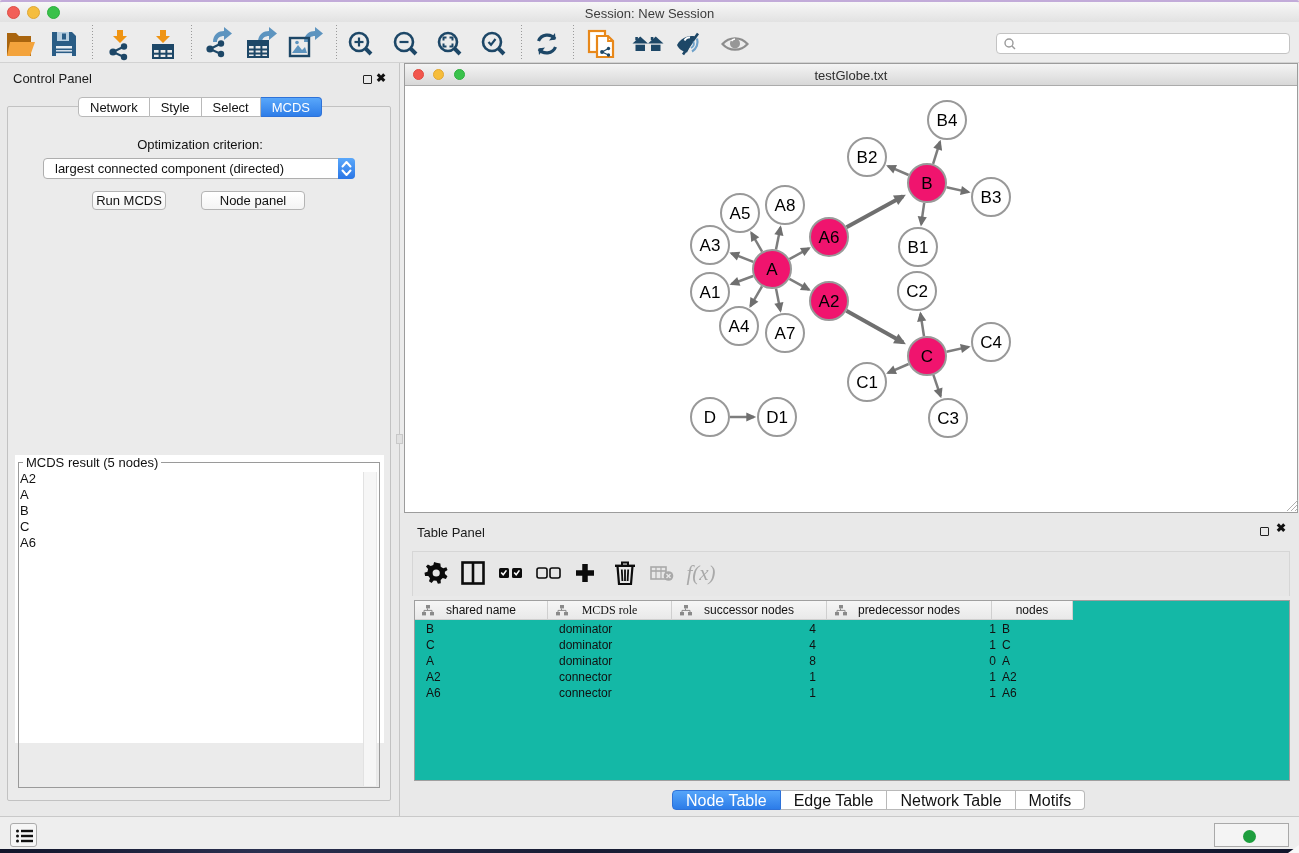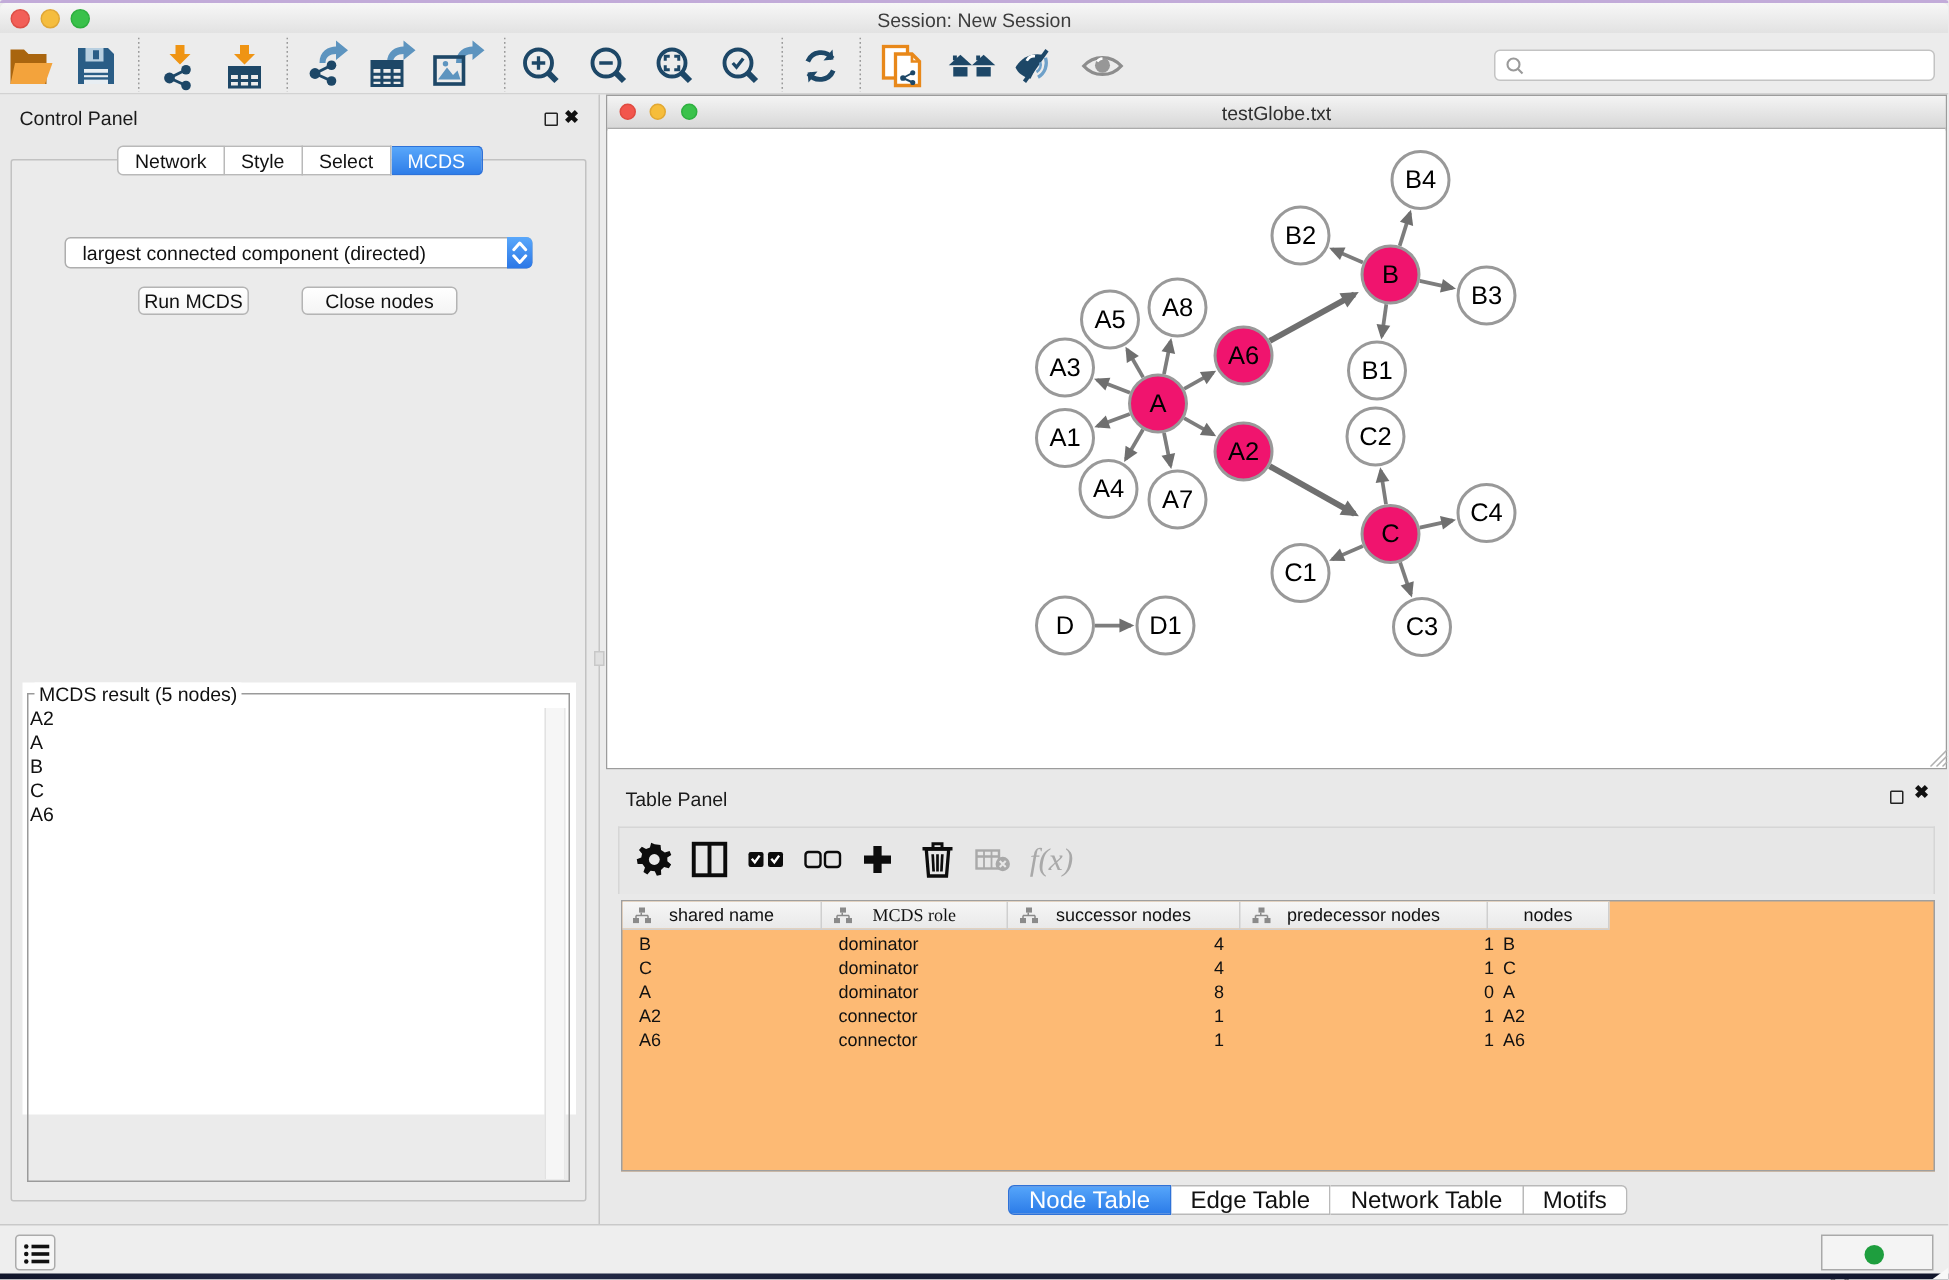--- a/index.html
+++ b/index.html
@@ -51,21 +51,21 @@
 #gwin { left:404px; top:63px; width:894px; height:450px; background:#fff; border:1px solid #9c9c9c; }
 #gtitle { left:0; top:0; width:892px; height:22px; background:linear-gradient(#f4f4f4,#d8d8d8); border-bottom:1px solid #ababab; }
 #gtitle .tl { position:absolute; width:11px; height:11px; border-radius:50%; top:5px; }
 #gttl { left:0; top:4px; width:892px; text-align:center; font-size:13px; color:#2e2e2e; }
 #gcanvas { left:0; top:23px; width:892px; height:425px; background:#fff; }
 
 
 #tablepanel { left:400px; top:513px; width:899px; height:303px; background:#e9e9e9; }
 #tp-title { left:17px; top:12px; font-size:13px; color:#1a1a1a; }
 #tp-toolbar { left:12px; top:38px; width:878px; height:45px; background:#e7e7e7; border:1px solid #d6d6d6; border-bottom:none; }
-#tbl { left:14px; top:87px; width:876px; height:181px; background:#fdba74; border:1px solid #9f9f9f; font-size:12px; }
+#tbl { left:14px; top:87px; width:876px; height:181px; background:#14b8a6; border:1px solid #9f9f9f; font-size:12px; }
 #thead { position:absolute; left:0; top:0; width:658px; height:19px; background:linear-gradient(#f6f6f6,#e9e9e9); border-bottom:1px solid #cfcfcf; }
 #thead .hc { position:absolute; top:0; height:19px; border-right:1px solid #cfcfcf; text-align:center; line-height:18px; color:#111; }
 .trow { position:absolute; left:0; width:874px; height:16px; line-height:16px; color:#111; }
 .trow span { position:absolute; }
 #btabs { left:272px; top:277px; height:20px; display:flex; font-size:16px; }
 #btabs .tab { height:20px; line-height:19px; padding:0 13px; background:#fff; border:1px solid #b9b9b9; border-left:none; color:#111; }
 #btabs .tab:first-child { border-left:1px solid #b9b9b9; border-radius:4px 0 0 4px; background:linear-gradient(#55a5fa,#2c7ce8); color:#fff; border-color:#2e72d8; }
 #btabs .tab:last-child { border-radius:0 4px 4px 0; }
 
 
@@ -247,28 +247,29 @@
   <div class="abs" id="cp-title">Control Panel</div>
   <div class="sq" style="left:363px;top:12px;"></div>
   <div class="xx" style="left:376px;top:8px;">✖</div>
   <div class="abs" id="cp-body"></div>
   <div class="abs" id="cp-tabs">
     <div class="tab">Network</div>
       <div class="tab">Style</div>
       <div class="tab">Select</div>
       <div class="tab sel">MCDS</div>
   </div>
+  <div class="abs" id="optlabel">Optimization criterion:</div>
   <div class="abs" id="combo">largest connected component (directed)
     <div class="spin"><svg width="17" height="21" viewBox="0 0 17 21">
           <path d="M4.5 8.5 L8.5 4 L12.5 8.5" fill="none" stroke="#fff" stroke-width="2" stroke-linecap="round" stroke-linejoin="round"></path>
           <path d="M4.5 12.5 L8.5 17 L12.5 12.5" fill="none" stroke="#fff" stroke-width="2" stroke-linecap="round" stroke-linejoin="round"></path>
         </svg></div>
   </div>
   <div class="btn" style="left:92px;top:128px;width:74px;">Run MCDS</div>
-  <div class="btn" style="left:201px;top:128px;width:104px;">Close nodes</div>
+  <div class="btn" style="left:201px;top:128px;width:104px;">Node panel</div>
   <div class="abs" id="resultwrap">
     <div class="abs" id="resultborder"></div>
     <div class="abs" id="resulttitle">MCDS result (5 nodes)</div>
     <div class="abs" id="resultlist">A2<br>A<br>B<br>C<br>A6</div>
     <div class="abs" id="resultsb"></div>
   </div>
 </div>
 
 <div class="abs" id="statusbar">
   <div class="abs" id="listbtn">

